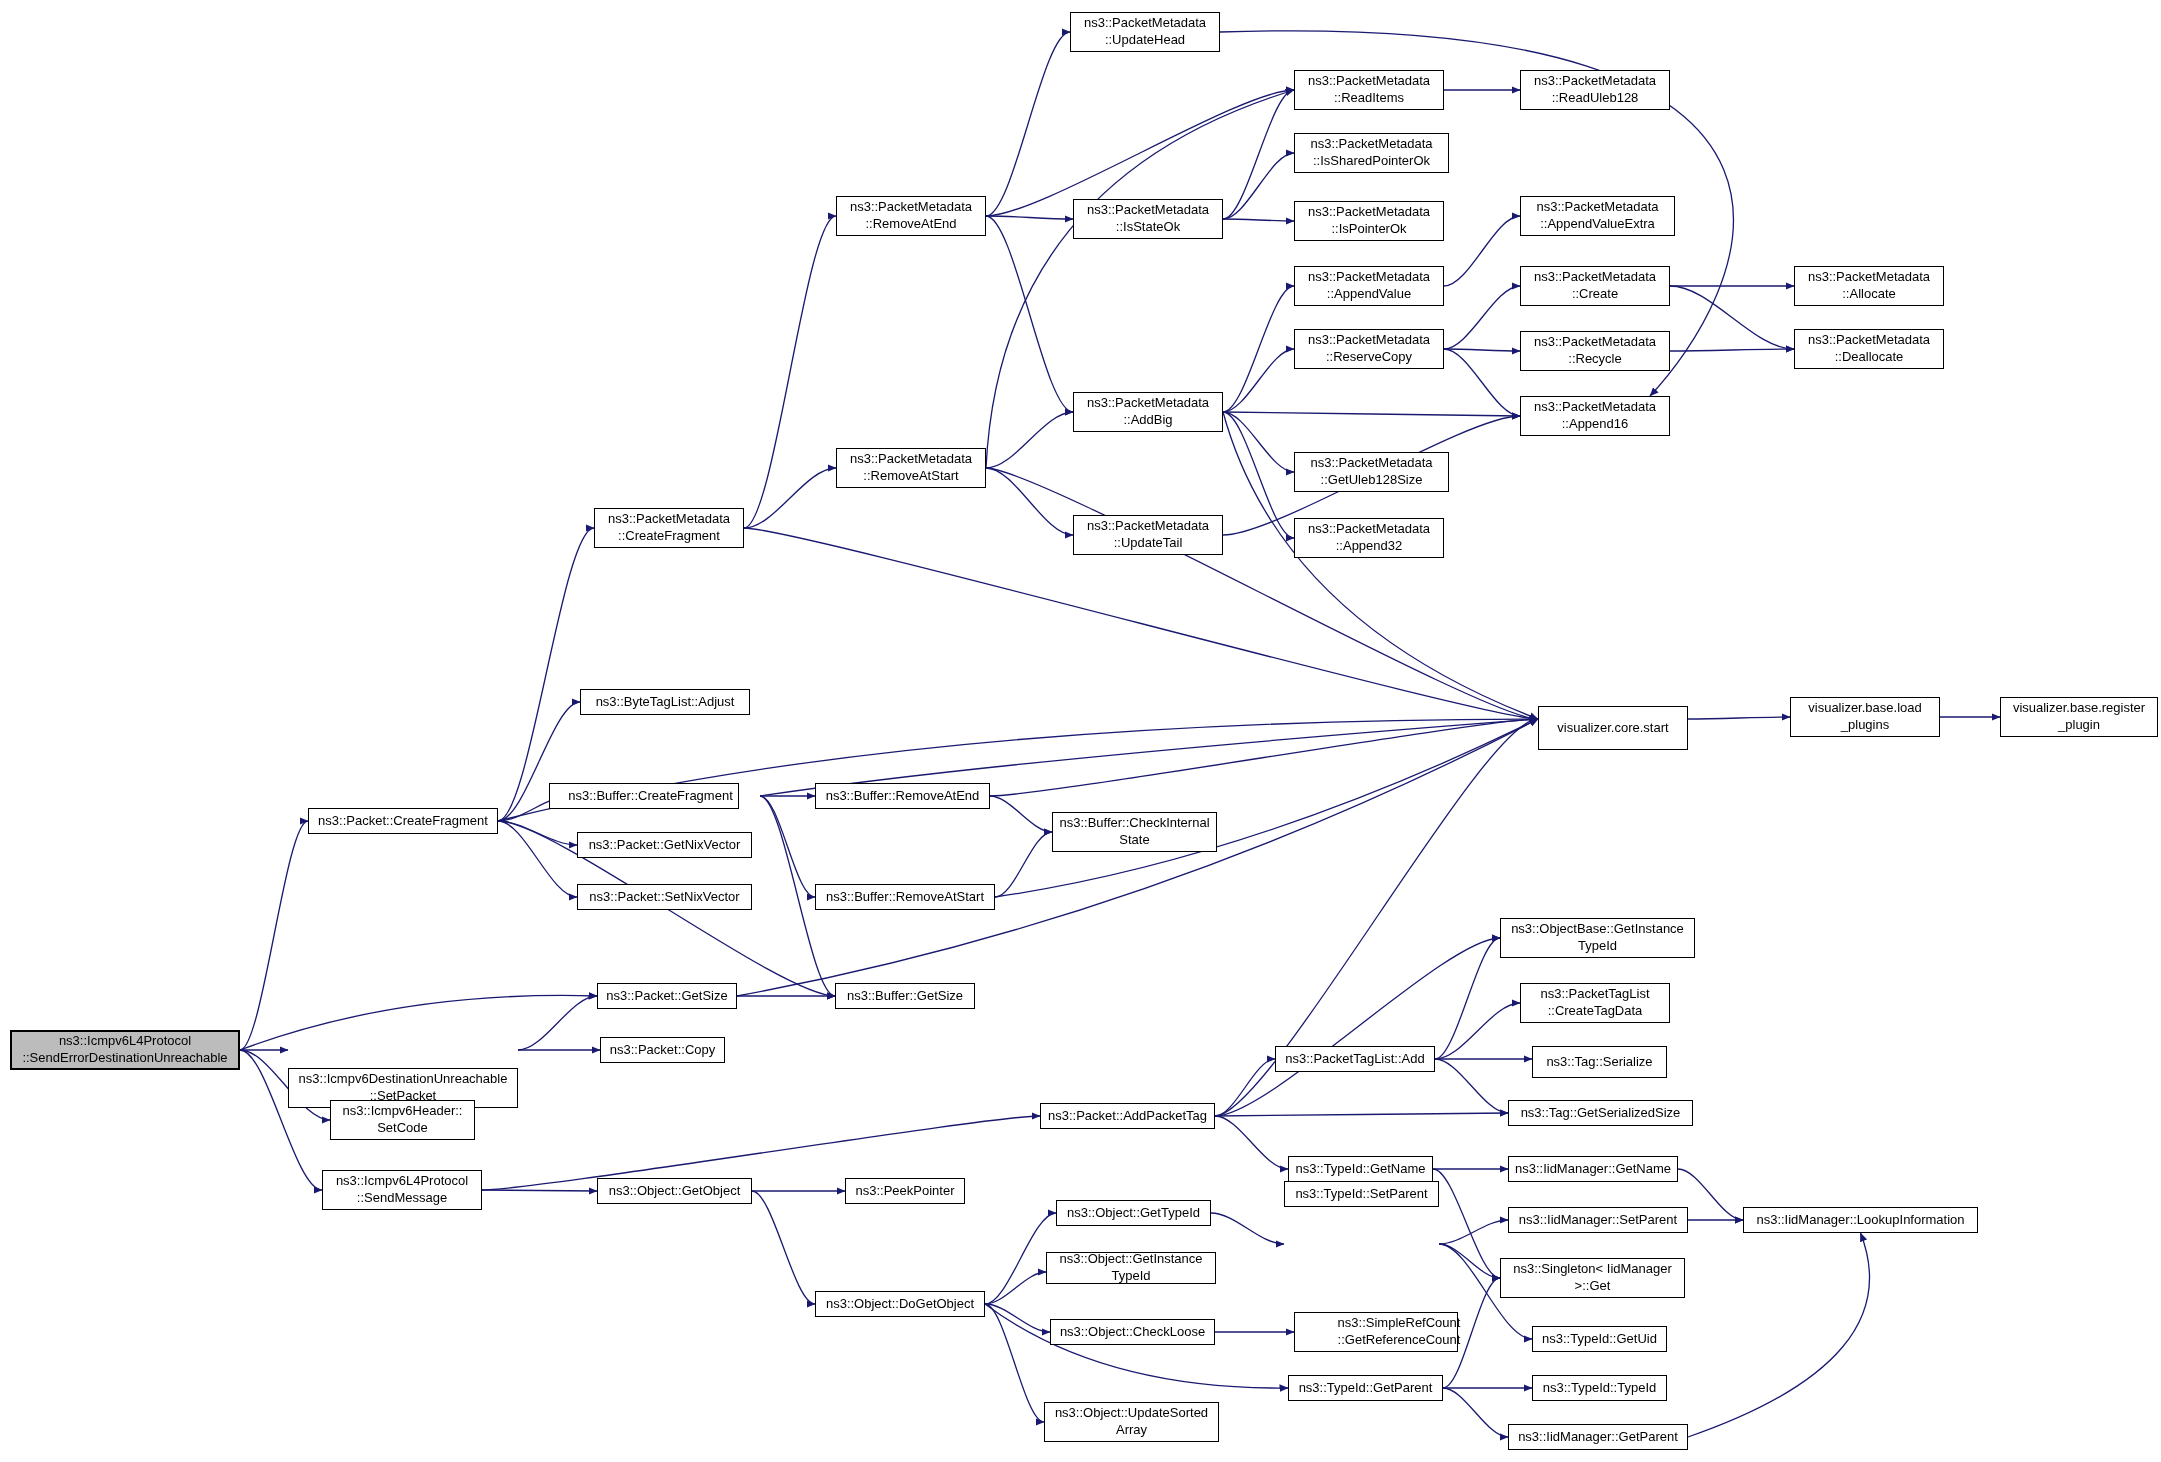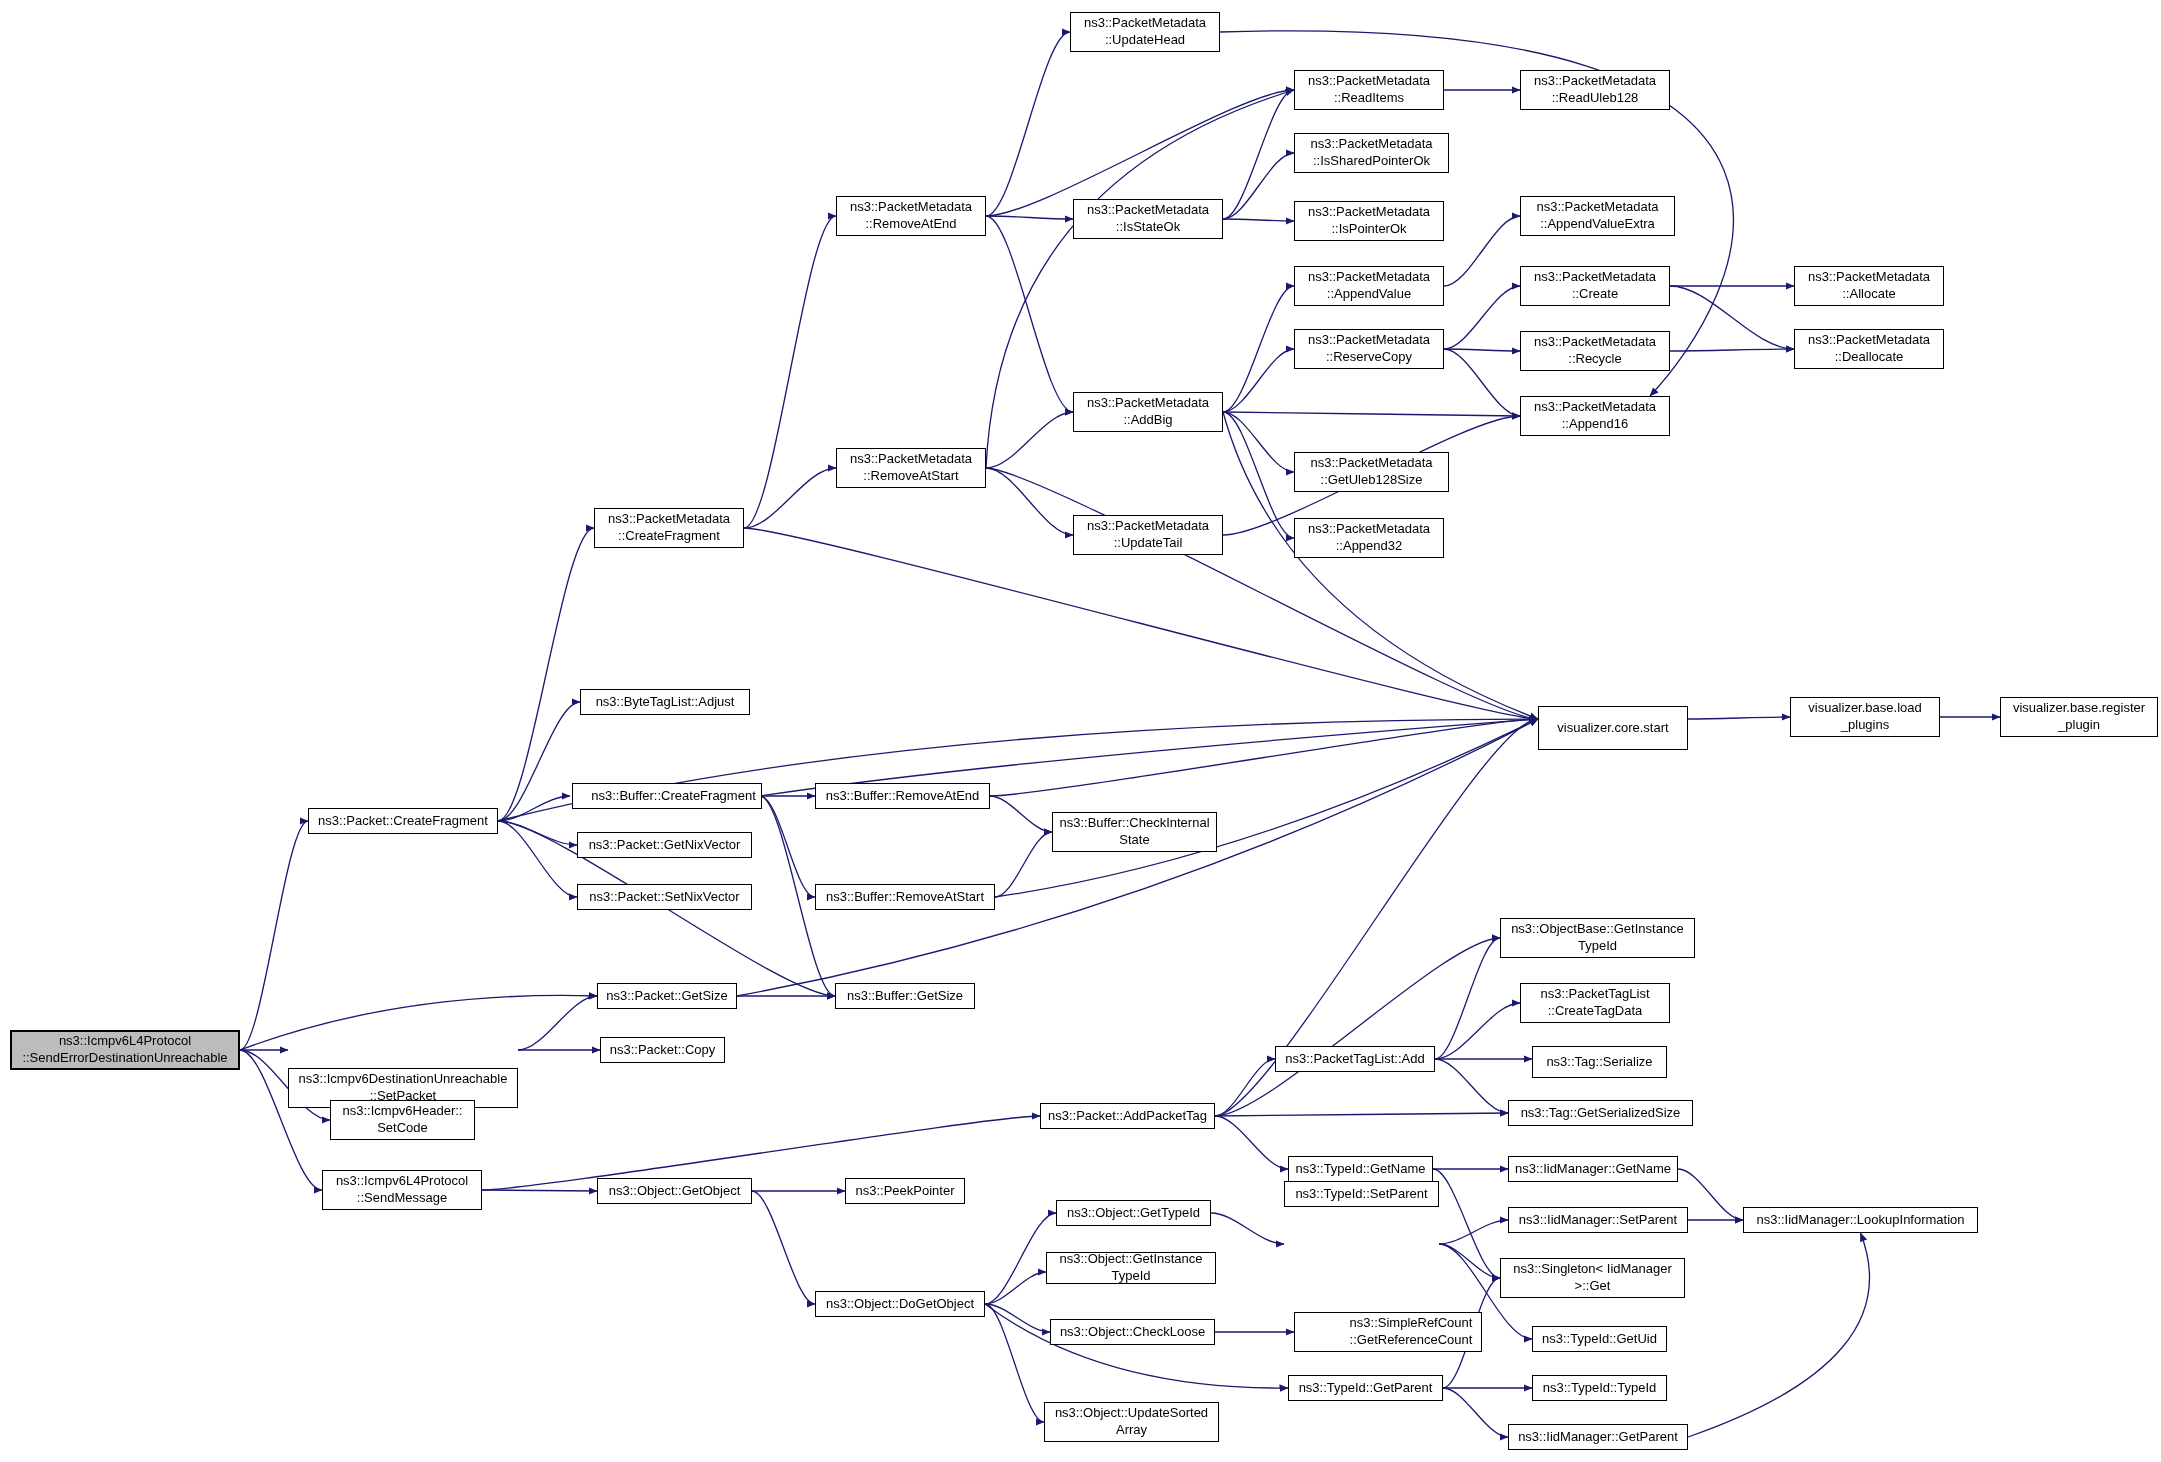--- a/index.html
+++ b/index.html
@@ -212,21 +212,21 @@
       <span class="lbl">visualizer.base.load</span>
       <span class="lbl">_plugins</span>
     </div>
     <div class="node" style="left: 2000px; top: 697px; width: 158px; height: 40px;">
       <span class="lbl">visualizer.base.register</span>
       <span class="lbl">_plugin</span>
     </div>
     <div class="node" style="left: 308px; top: 808px; width: 190px; height: 26px;">
       <span class="lbl">ns3::Packet::CreateFragment</span>
     </div>
-    <div class="node" style="left: 572px; top: 783px; width: 190px; height: 26px; padding-left: 13px;">
+    <div class="node" style="left: 549px; top: 783px; width: 190px; height: 26px; padding-left: 13px;">
       <span class="lbl">ns3::Buffer::CreateFragment</span>
     </div>
     <div class="node" style="left: 815px; top: 783px; width: 175px; height: 26px;">
       <span class="lbl">ns3::Buffer::RemoveAtEnd</span>
     </div>
     <div class="node" style="left: 1052px; top: 812px; width: 165px; height: 40px;">
       <span class="lbl">ns3::Buffer::CheckInternal</span>
       <span class="lbl">State</span>
     </div>
     <div class="node" style="left: 577px; top: 832px; width: 175px; height: 26px;">
@@ -314,21 +314,21 @@
     <div class="node" style="left: 1500px; top: 1258px; width: 185px; height: 40px;">
       <span class="lbl">ns3::Singleton&lt; IidManager</span>
       <span class="lbl">&gt;::Get</span>
     </div>
     <div class="node" style="left: 815px; top: 1291px; width: 170px; height: 26px;">
       <span class="lbl">ns3::Object::DoGetObject</span>
     </div>
     <div class="node" style="left: 1050px; top: 1319px; width: 165px; height: 26px;">
       <span class="lbl">ns3::Object::CheckLoose</span>
     </div>
-    <div class="node" style="left: 1294px; top: 1312px; width: 188px; height: 40px; padding-left: 46px;">
+    <div class="node" style="left: 1294px; top: 1312px; width: 164px; height: 40px; padding-left: 46px;">
       <span class="lbl">ns3::SimpleRefCount</span>
       <span class="lbl">::GetReferenceCount</span>
     </div>
     <div class="node" style="left: 1532px; top: 1326px; width: 135px; height: 26px;">
       <span class="lbl">ns3::TypeId::GetUid</span>
     </div>
     <div class="node" style="left: 1288px; top: 1375px; width: 155px; height: 26px;">
       <span class="lbl">ns3::TypeId::GetParent</span>
     </div>
     <div class="node" style="left: 1532px; top: 1375px; width: 135px; height: 26px;">

